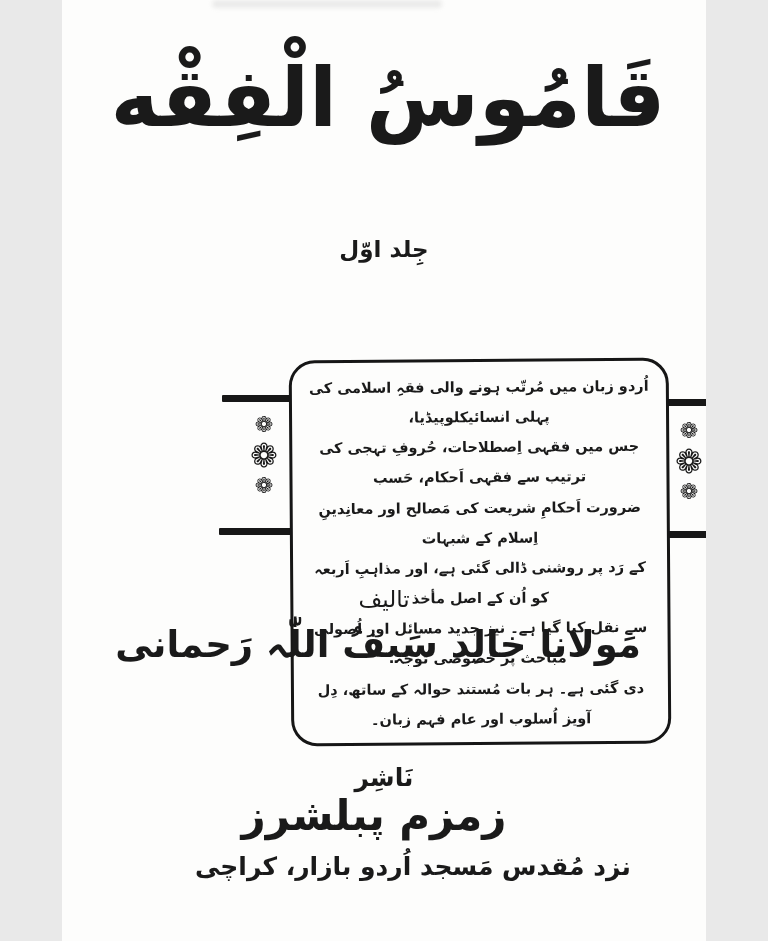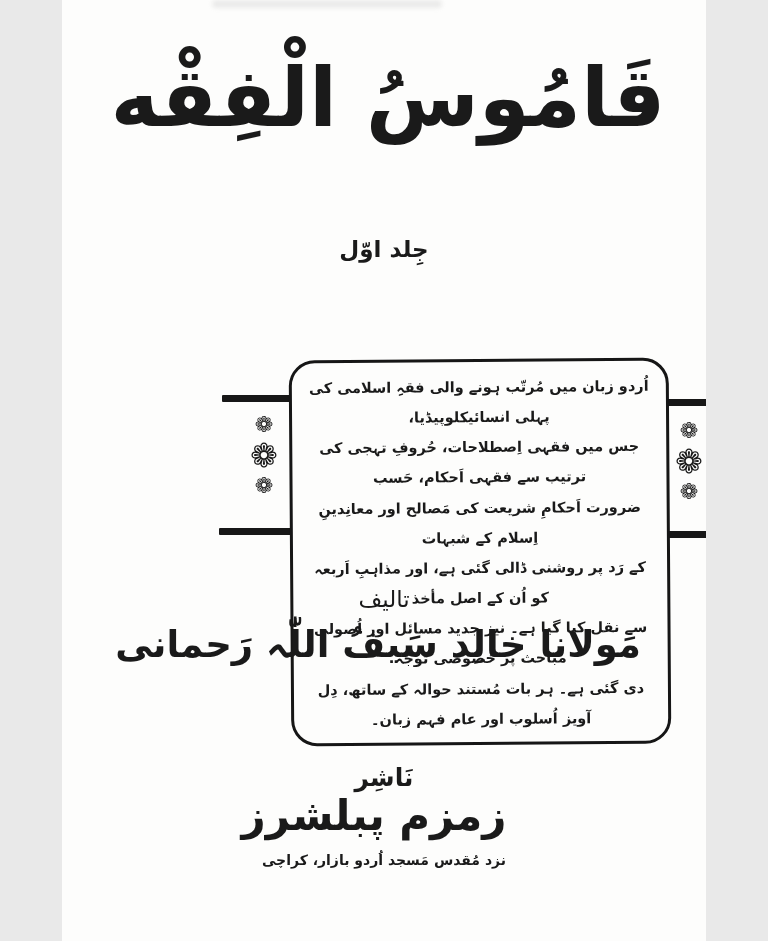--- a/index.html
+++ b/index.html
@@ -80,21 +80,21 @@
     top:763px;
     font-size:25px;font-weight:bold;
   }
   .pubname{
     top:791px;
     font-size:42px;font-weight:bold;
     transform:translateX(-10px);
   }
   .address{
     top:852px;
-    font-size:14px;font-weight:bold;
+    font-size:25px;font-weight:bold;padding-left:29px;
   }
 </style>
 </head>
 <body>
 
 <div class="page">
 
   <div class="smudge"></div>
 
   <h1 class="title centered">قَامُوسُ الْفِقْه</h1>

